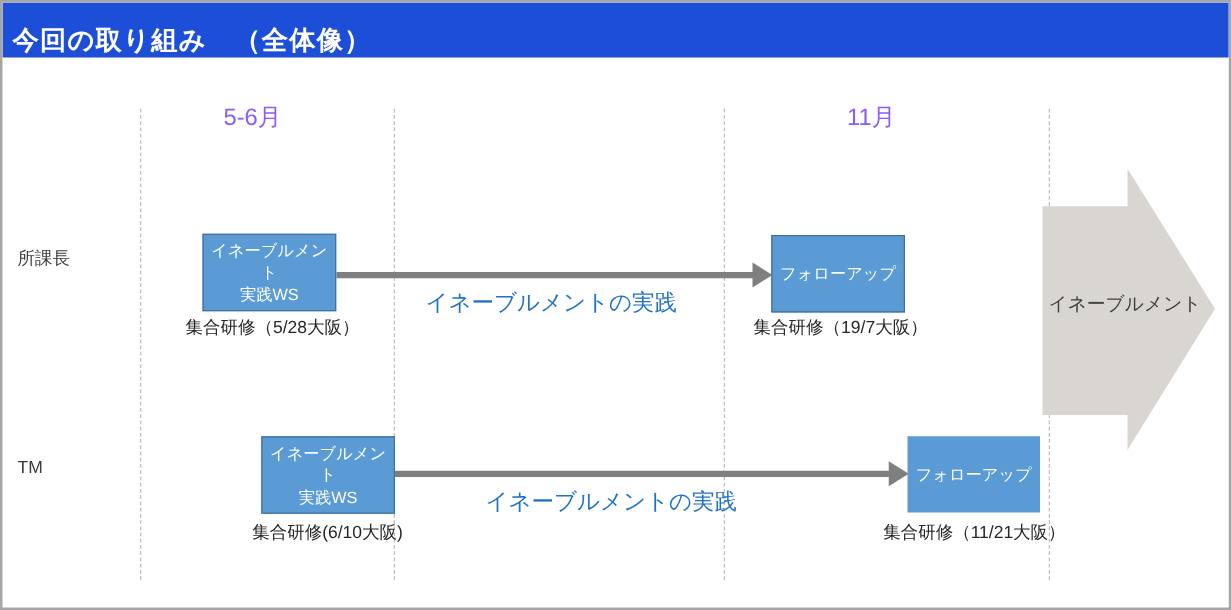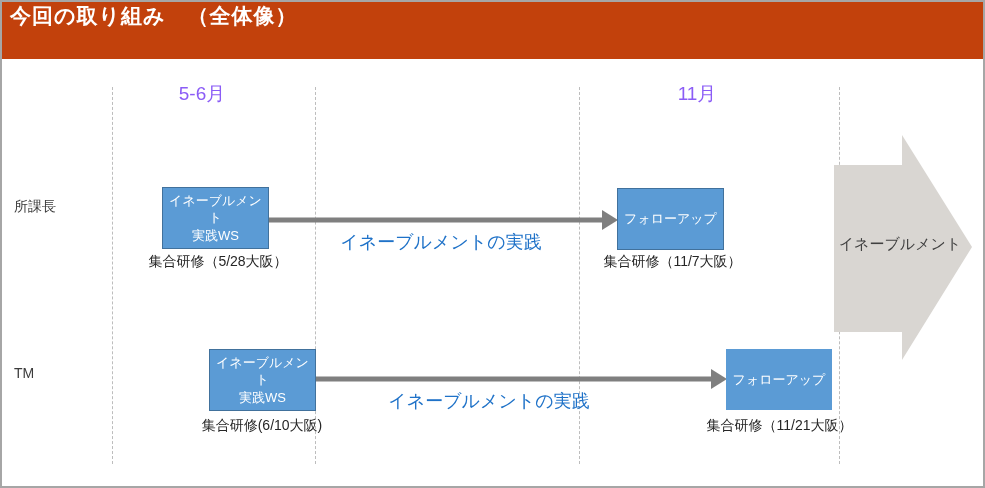--- a/index.html
+++ b/index.html
@@ -13,24 +13,24 @@
     width: 985px;
     height: 488px;
     box-sizing: border-box;
     border: 2px solid #a6a6a6;
     background: #ffffff;
     overflow: hidden;
   }
   .header-bar {
     position: absolute;
     left: 0; top: 0;
-    width: 981px; height: 57px;
-    background: #c2410c;
+    width: 981px; height: 44px;
+    background: #1d4ed8;
     display: flex;
-    align-items: flex-start;
+    align-items: flex-end;
   }
   .header-bar .title {
     color: #ffffff;
     font-size: 21px;
     font-weight: bold;
     padding-left: 8px;
     letter-spacing: 1px;
     white-space: pre;
   }
   .col-header {
@@ -126,21 +126,21 @@
 
   <svg class="practice-arrow" style="left:267px; top:204px;" width="350" height="28">
     <line x1="0" y1="14" x2="334" y2="14" stroke="#7f7f7f" stroke-width="5"></line>
     <polygon points="333,4 349,14 333,24" fill="#7f7f7f"></polygon>
   </svg>
   <div class="practice-label" style="left:329px; top:228px;">イネーブルメントの実践</div>
 
   <div class="box" style="left:615px; top:186px;">
     <span>フォローアップ</span>
   </div>
-  <div class="caption" style="left:588px; top:251px; width:165px;">集合研修（11/7大阪）</div>
+  <div class="caption" style="left:588px; top:251px; width:165px;">集合研修（19/7大阪）</div>
 
   <div class="box" style="left:207px; top:347px;">
     <span>イネーブルメント</span>
     <span>実践WS</span>
   </div>
   <div class="caption" style="left:180px; top:415px; width:160px;">集合研修(6/10大阪)</div>
 
   <svg class="practice-arrow" style="left:314px; top:363px;" width="412" height="28">
     <line x1="0" y1="14" x2="396" y2="14" stroke="#7f7f7f" stroke-width="5"></line>
     <polygon points="395,4 411,14 395,24" fill="#7f7f7f"></polygon>

